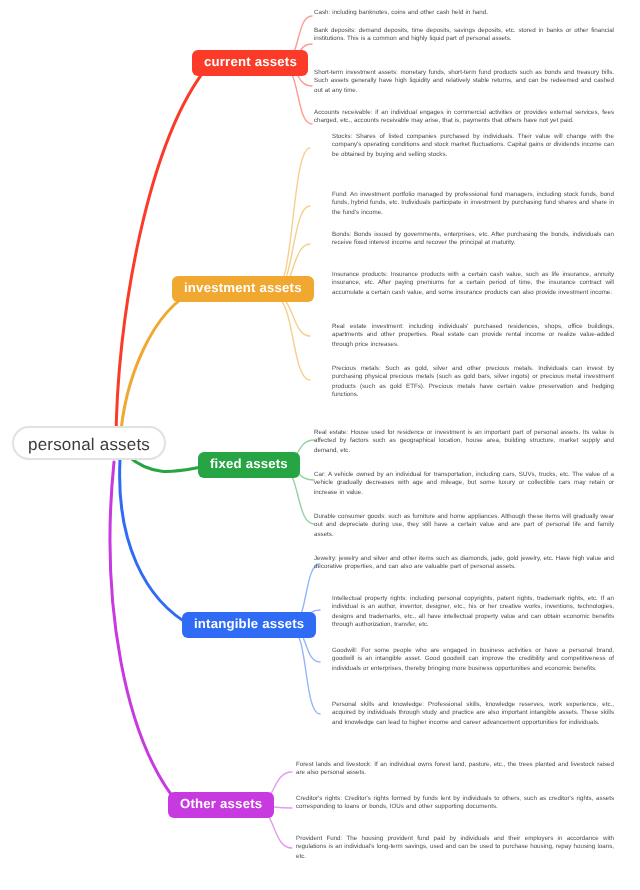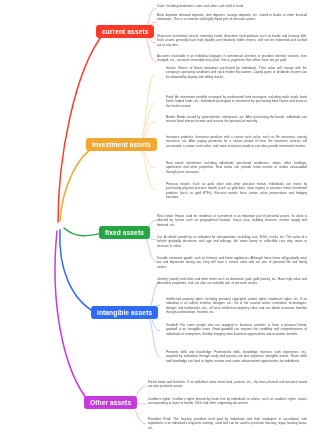--- a/index.html
+++ b/index.html
@@ -129,20 +129,23 @@
       <path d="M 146 315 C 154 315, 152 357, 160 357"></path>
     </g>
 
     <g fill="none" stroke="#c73ae0" stroke-width="0.7" opacity="0.5" stroke-linecap="round">
       <path d="M 128 402 C 138 402, 136 386, 146 386"></path>
       <path d="M 128 403 C 138 403, 136 404, 146 404"></path>
       <path d="M 128 404 C 138 404, 136 424, 146 424"></path>
     </g>
   </svg>
 
+  <div class="node node-root" style="left:6px; top:213px;">
+    <span>personal assets</span>
+  </div>
 
   <div class="node node-branch n-current" style="left:96px; top:25px;">
     <span>current assets</span>
   </div>
 
   <div class="node node-branch n-investment" style="left:86px; top:138px;">
     <span>investment assets</span>
   </div>
 
   <div class="node node-branch n-fixed" style="left:99px; top:226px;">

